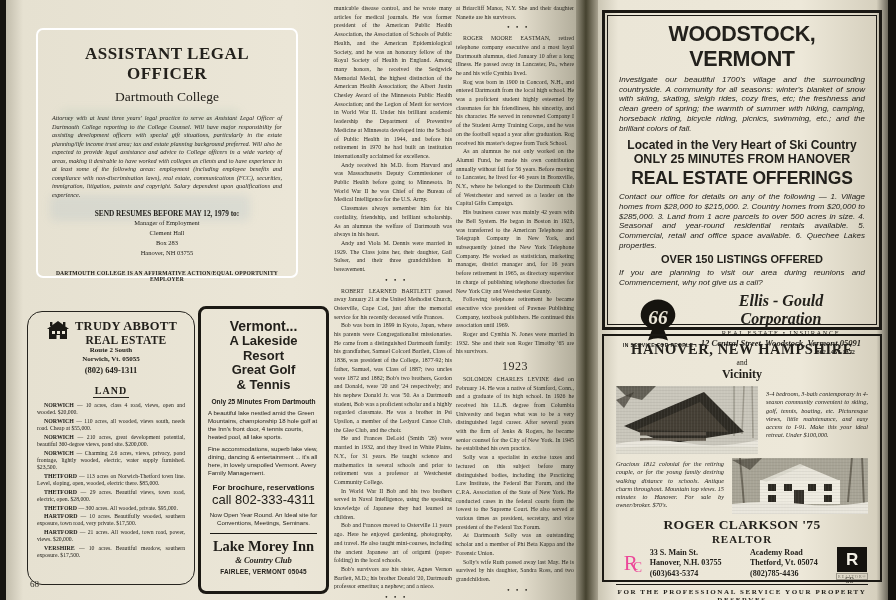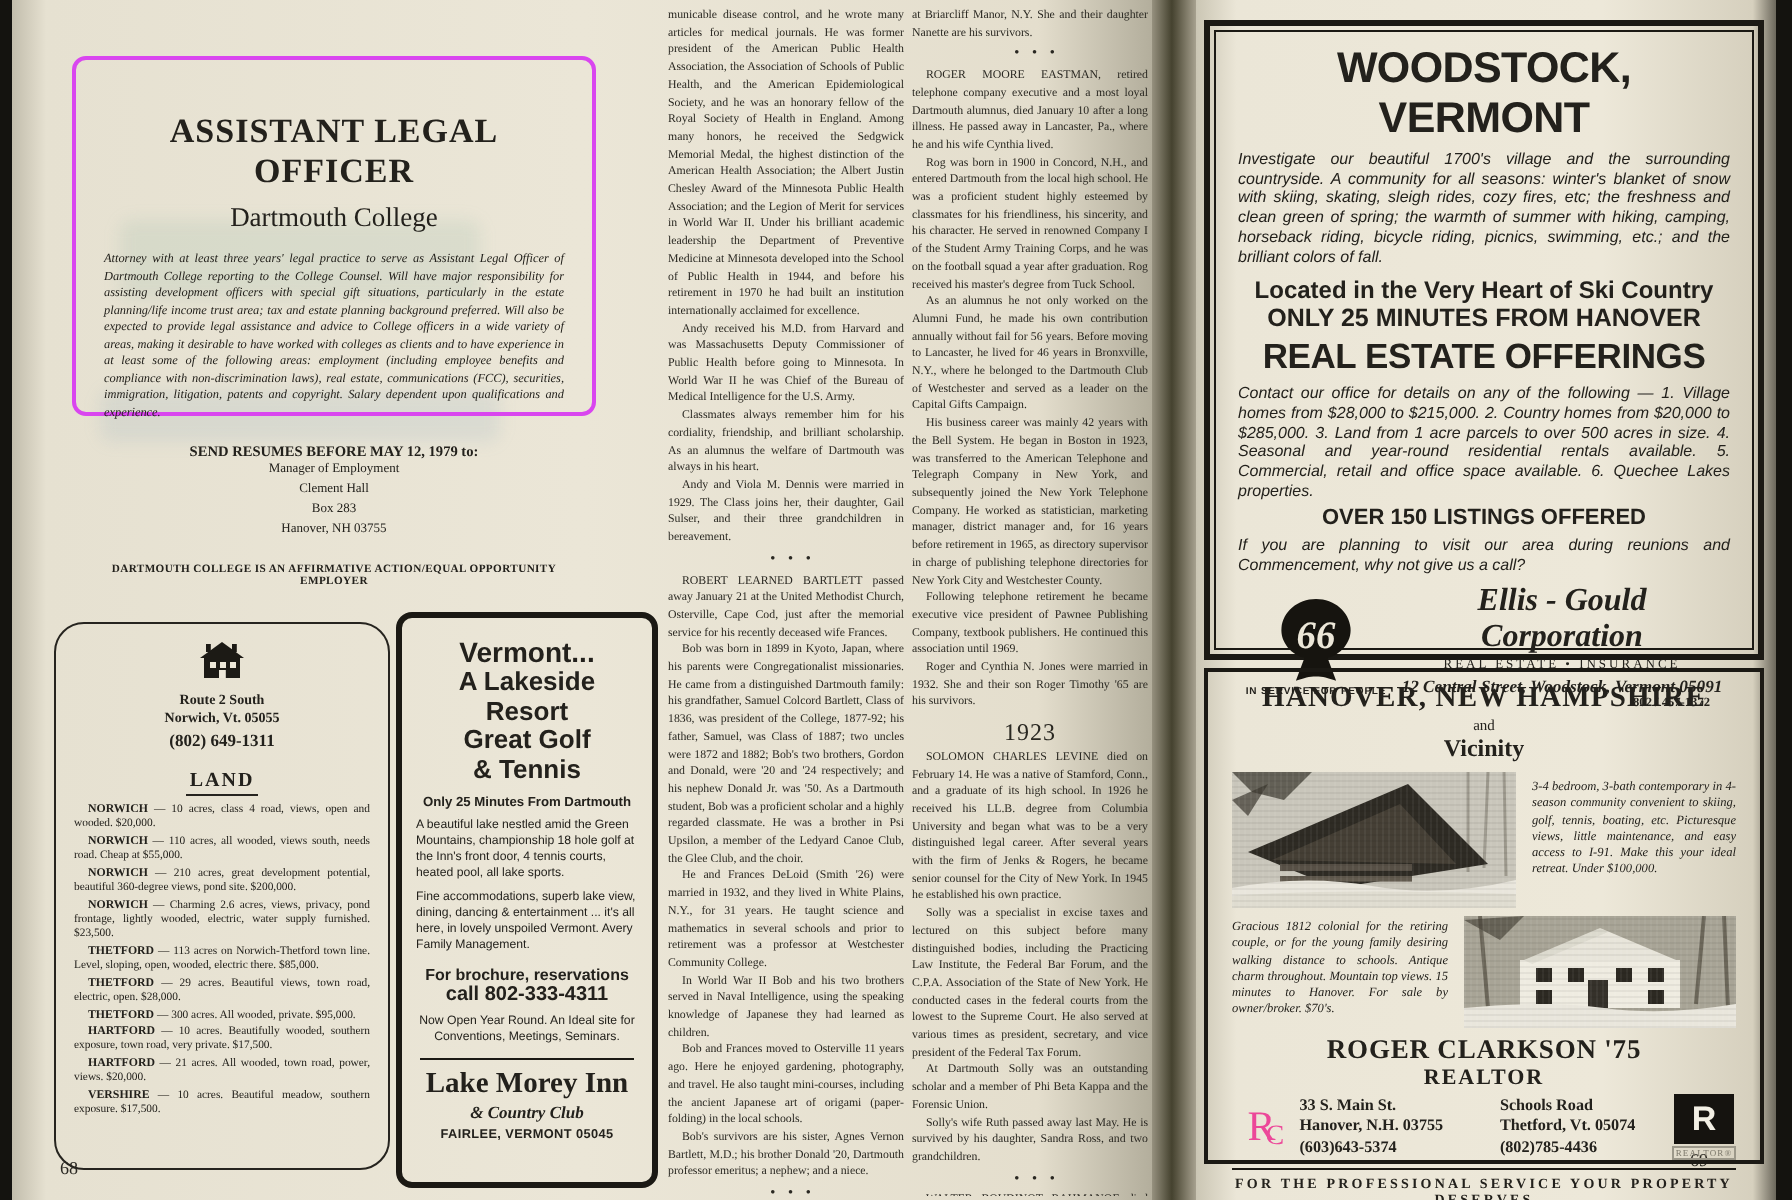--- a/index.html
+++ b/index.html
@@ -9,22 +9,22 @@
   .page { position:absolute; top:0; height:600px; }
   .page-left  { left:6px;  width:570px;
     background:linear-gradient(90deg,#c2bdac 0%,#e6e1d1 3%,#ebe6d7 50%,#e4decd 90%,#b3ae9c 100%); }
   .gutter { position:absolute; top:0; left:576px; width:22px; height:600px;
     background:linear-gradient(90deg,#96917f,#45422f 45%,#5b5744 58%,#a7a18f); }
   .page-right { left:598px; width:290px;
     background:linear-gradient(90deg,#cbc6b4 0%,#ebe6d7 7%,#ede8d9 70%,#d6d0be 96%,#6b675b 100%); }
   .ghost { position:absolute; filter:blur(4px); pointer-events:none; }
 
   
-  .legal-ad { position:absolute; left:36px; top:28px; width:262px; height:180px;
-    border:2px solid #d946ef; border-radius:7px; padding:16px 14px 8px; }
+  .legal-ad { position:absolute; left:36px; top:28px; width:262px; height:250px;
+    border:2px solid #ffffff; border-radius:7px; padding:4px 14px 8px; }
   .la-title { font-weight:bold; font-size:17px; text-align:center; letter-spacing:.5px; margin-top:10px; }
   .la-sub   { font-size:13.5px; text-align:center; margin-top:5px; }
   .la-body  { font-style:italic; font-size:6.2px; line-height:1.38; text-align:justify; margin-top:9px; }
   .la-send  { font-weight:bold; font-size:7.3px; text-align:center; margin-top:10px; }
   .la-addr  { font-size:6.5px; text-align:center; line-height:1.5; }
   .la-eeo   { font-weight:bold; font-size:5.6px; text-align:center; margin-top:13px; letter-spacing:.2px; }
 
   
   .trudy-ad { position:absolute; left:27px; top:311px; width:168px; height:274px;
     border:1.5px solid #26241f; border-radius:15px; padding:7px 9px 4px; }
@@ -41,21 +41,21 @@
 
   
   .vermont-ad { position:absolute; left:198px; top:306px; width:131px; height:288px;
     border:3px solid #1b1914; border-radius:8px; padding:9px 7px 5px; text-align:center;
     font-family:"Liberation Sans", sans-serif; }
   .vt-t1 { font-weight:bold; font-size:14px; }
   .vt-t2,.vt-t3,.vt-t4 { font-weight:bold; font-size:13px; line-height:1.12; }
   .vt-tag { font-weight:bold; font-size:6.6px; margin-top:6px; }
   .vt-p { font-size:6.1px; line-height:1.32; text-align:left; margin-top:4px; }
   .vt-cta1 { font-weight:bold; font-size:8px; margin-top:6px; }
-  .vt-cta2 { font-weight:bold; font-size:10px; }
+  .vt-cta2 { font-weight:normal; font-size:13px; }
   .vt-note { font-size:6.1px; margin-top:4px; line-height:1.3; }
   .vt-rule { border-top:1.2px solid #1b1914; margin:6px 2px 4px; }
   .vt-brand1 { font-family:"Liberation Serif", serif; font-weight:bold; font-size:14.5px; }
   .vt-brand2 { font-family:"Liberation Serif", serif; font-style:italic; font-weight:bold; font-size:8.5px; }
   .vt-brand3 { font-weight:bold; font-size:6.4px; margin-top:3px; letter-spacing:.2px; }
 
   
   .obit-col { position:absolute; top:4px; width:118px; height:594px; overflow:hidden;
     font-size:5.9px; line-height:8.7px; text-align:justify; color:#2a2822; }
   .col1 { left:334px; } .col2 { left:456px; }
@@ -149,20 +149,24 @@
             <path d="M2 10 L13 2 L24 10 Z" fill="#1c1a15"></path>
             <rect x="5" y="3" width="2.4" height="4" fill="#1c1a15"></rect>
             <rect x="18" y="3" width="2.4" height="4" fill="#1c1a15"></rect>
             <rect x="4" y="10" width="18" height="10" fill="#1c1a15"></rect>
             <rect x="7" y="12" width="3" height="3" fill="#ece7d8"></rect>
             <rect x="12" y="12" width="3" height="3" fill="#ece7d8"></rect>
             <rect x="17" y="12" width="3" height="3" fill="#ece7d8"></rect>
             <rect x="11.5" y="16" width="3.4" height="4" fill="#ece7d8"></rect>
           </svg>
       </span>
+      <div class="ta-name">
+        <div class="ta-n1">TRUDY ABBOTT</div>
+        <div class="ta-n2">REAL ESTATE</div>
+      </div>
     </div>
     <div class="ta-addr">
       <div>Route 2 South</div>
       <div>Norwich, Vt. 05055</div>
     </div>
     <div class="ta-phone">(802) 649-1311</div>
     <div class="ta-land"><span>LAND</span></div>
     <p class="ta-item"><b>NORWICH</b> <span>— 10 acres, class 4 road, views, open and wooded. $20,000.</span></p>
     <p class="ta-item"><b>NORWICH</b> <span>— 110 acres, all wooded, views south, needs road. Cheap at $55,000.</span></p>
     <p class="ta-item"><b>NORWICH</b> <span>— 210 acres, great development potential, beautiful 360-degree views, pond site. $200,000.</span></p>
@@ -317,21 +321,21 @@
     <div class="hn-realtor">REALTOR</div>
 
     <div class="hn-contact">
       <div class="rc-mono"><span>R</span><span class="c">C</span></div>
       <div class="hn-office">
         <div>33 S. Main St.</div>
         <div>Hanover, N.H. 03755</div>
         <div>(603)643-5374</div>
       </div>
       <div class="hn-office" style="margin-left:14px;">
-        <div>Schools Road</div>
+        <div>Academy Road</div>
         <div>Thetford, Vt. 05074</div>
         <div>(802)785-4436</div>
       </div>
       <div class="realtor-logo">
         <div class="realtor-r">R</div>
         <div class="realtor-cap">REALTOR®</div>
       </div>
     </div>
 
     <div class="hn-slogan">FOR THE PROFESSIONAL SERVICE YOUR PROPERTY DESERVES</div>

